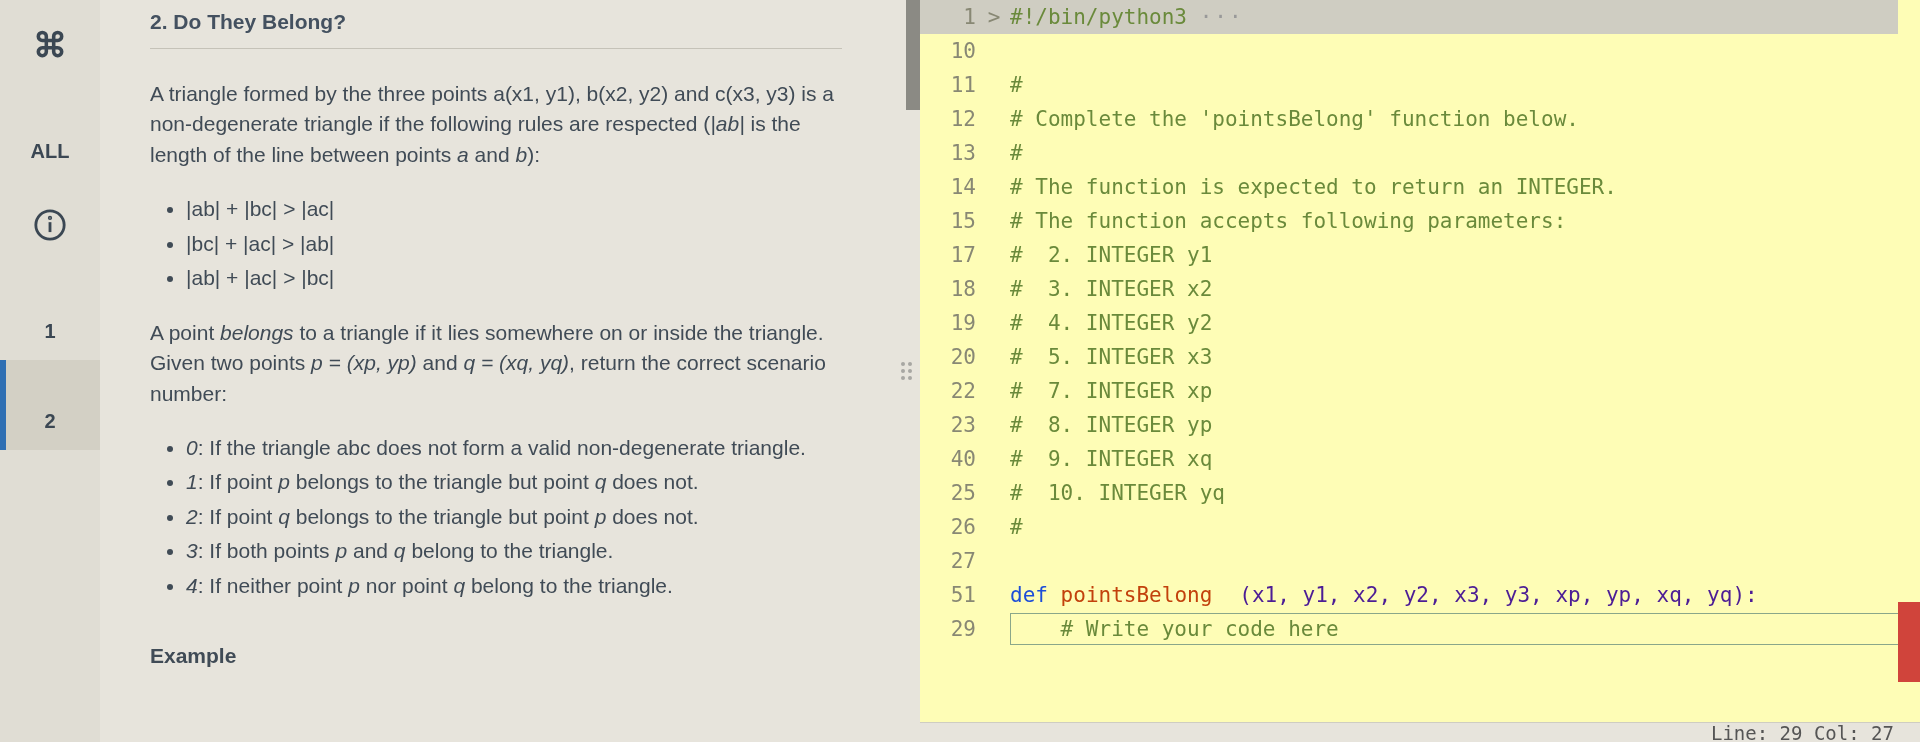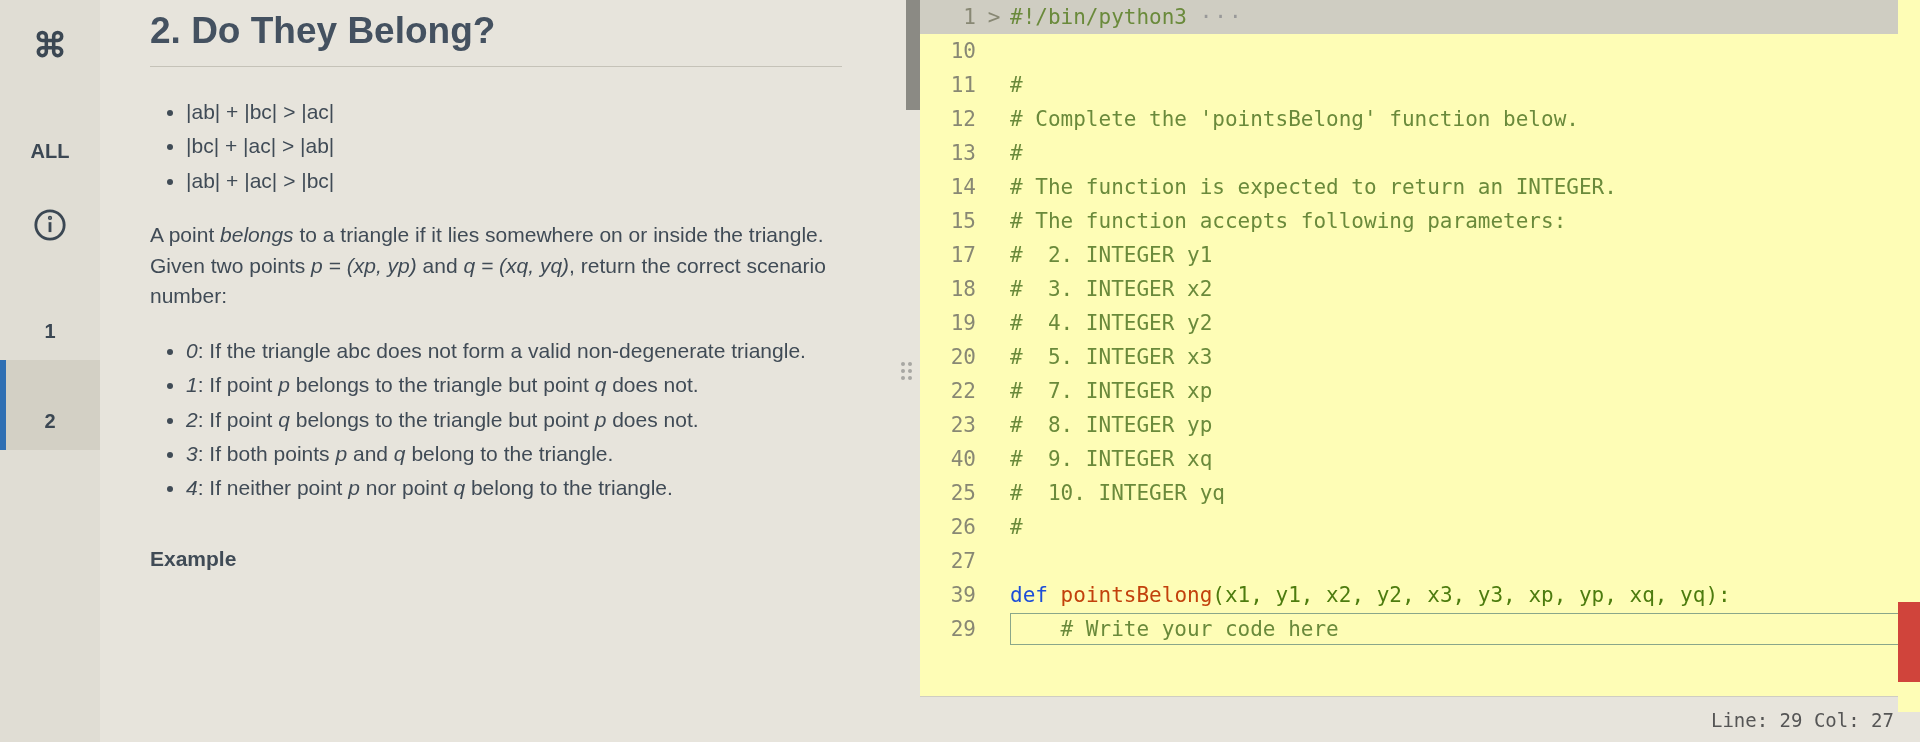--- a/index.html
+++ b/index.html
@@ -53,21 +53,21 @@
   .problem-panel {
     flex: 1 1 0;
     padding: 10px 50px 20px 50px;
     overflow-y: auto;
     color: #3b4753;
     position: relative;
   }
   .problem-panel::-webkit-scrollbar { width: 14px; }
   .problem-panel::-webkit-scrollbar-thumb { background: #8b8a84; }
   .problem-title {
-    font-size: 37px;
+    font-size: 21px;
     font-weight: 700;
     color: #445160;
     padding-bottom: 14px;
     border-bottom: 1px solid #c5c2b8;
     margin-bottom: 30px;
   }
   .prose p, .prose ul { margin-bottom: 24px; line-height: 1.45; font-size: 21px; color:#404b56;}
   .prose ul { padding-left: 36px; }
   .prose li { margin-bottom: 4px; list-style: disc; }
   .prose em { font-style: italic; }
@@ -127,21 +127,21 @@
     width:20px;
     text-align:center;
     color:#888874;
     flex-shrink:0;
   }
   .code-line.folded { background:#cfcdc2; }
   .code-text { padding-left:6px; color:#314a0e; }
   .tok-comment { color:#6a8a3b; }
   .tok-keyword { color:#1d4ed8; }
   .tok-def { color:#c2410c; }
-  .tok-ident { color:#4d7c0f; }
+  .tok-ident { color:#4c1d95;padding-left:27px; }
   .tok-dots { color:#999; letter-spacing:2px; }
 
   .active-line {
     position:relative;
   }
   .active-line::before{
     content:"";
     position:absolute;
     left:90px; right:10px;
     top:1px; bottom:1px;
@@ -155,21 +155,21 @@
     background:#fefdb6;
   }
   .editor-scrollbar .thumb{
     position:absolute;
     right:0; bottom:30px;
     width:22px;height:80px;
     background:#d0443b;
   }
 
   .status-bar{
-    height:46px;
+    height:20px;
     display:flex;
     justify-content:flex-end;
     align-items:center;
     padding-right:26px;
     color:#555;
     font-size:19px;
     background:#e7e4dc;
     border-top:1px solid #cfcdc2;
   }
 </style>
@@ -196,20 +196,21 @@
   <div class="nav-item active">
     <span class="nav-label">2</span>
   </div>
 </div>
 
 <div class="problem-outer">
 
   <div class="problem-panel">
     <h2 class="problem-title">2. Do They Belong?</h2>
     <div class="prose">
+      <p>A triangle formed by the three points a(x1, y1), b(x2, y2) and c(x3, y3) is a non-degenerate triangle if the following rules are respected (<em>|ab|</em> is the length of the line between points <em>a</em> and <em>b</em>):</p>
       <ul>
           <li>|ab| + |bc| &gt; |ac|</li>
           <li>|bc| + |ac| &gt; |ab|</li>
           <li>|ab| + |ac| &gt; |bc|</li>
         </ul>
       <p>A point <em>belongs</em> to a triangle if it lies somewhere on or inside the triangle. Given two points <em>p = (xp, yp)</em> and <em>q = (xq, yq)</em>, return the correct scenario number:</p>
       <ul>
           <li><em>0</em>: If the triangle abc does not form a valid non-degenerate triangle.</li>
           <li><em>1</em>: If point <em>p</em> belongs to the triangle but point <em>q</em> does not.</li>
           <li><em>2</em>: If point <em>q</em> belongs to the triangle but point <em>p</em> does not.</li>
@@ -244,21 +245,21 @@
         <div class="code-line"><span class="gutter">17</span><span class="fold"></span><span class="code-text"><span class="tok-comment">#  2. INTEGER y1</span></span></div>
         <div class="code-line"><span class="gutter">18</span><span class="fold"></span><span class="code-text"><span class="tok-comment">#  3. INTEGER x2</span></span></div>
         <div class="code-line"><span class="gutter">19</span><span class="fold"></span><span class="code-text"><span class="tok-comment">#  4. INTEGER y2</span></span></div>
         <div class="code-line"><span class="gutter">20</span><span class="fold"></span><span class="code-text"><span class="tok-comment">#  5. INTEGER x3</span></span></div>
         <div class="code-line"><span class="gutter">22</span><span class="fold"></span><span class="code-text"><span class="tok-comment">#  7. INTEGER xp</span></span></div>
         <div class="code-line"><span class="gutter">23</span><span class="fold"></span><span class="code-text"><span class="tok-comment">#  8. INTEGER yp</span></span></div>
         <div class="code-line"><span class="gutter">40</span><span class="fold"></span><span class="code-text"><span class="tok-comment">#  9. INTEGER xq</span></span></div>
         <div class="code-line"><span class="gutter">25</span><span class="fold"></span><span class="code-text"><span class="tok-comment">#  10. INTEGER yq</span></span></div>
         <div class="code-line"><span class="gutter">26</span><span class="fold"></span><span class="code-text"><span class="tok-comment">#</span></span></div>
         <div class="code-line"><span class="gutter">27</span><span class="fold"></span><span class="code-text"></span></div>
-        <div class="code-line"><span class="gutter">39</span><span class="fold"></span><span class="code-text"><span class="tok-keyword">def</span> <span class="tok-def">pointsBelong</span><span class="tok-ident">(x1, y1, x2, y2, x3, y3, xp, yp, xq, yq):</span></span></div>
+        <div class="code-line"><span class="gutter">51</span><span class="fold"></span><span class="code-text"><span class="tok-keyword">def</span> <span class="tok-def">pointsBelong</span><span class="tok-ident">(x1, y1, x2, y2, x3, y3, xp, yp, xq, yq):</span></span></div>
         <div class="code-line active-line"><span class="gutter">29</span><span class="fold"></span><span class="code-text">    <span class="tok-comment"># Write your code here</span></span></div>
       </div>
     <div class="editor-scrollbar">
       <div class="thumb"></div>
     </div>
     <div class="status-bar">
       <span>Line: 29 Col: 27</span>
     </div>
   </div>
 

